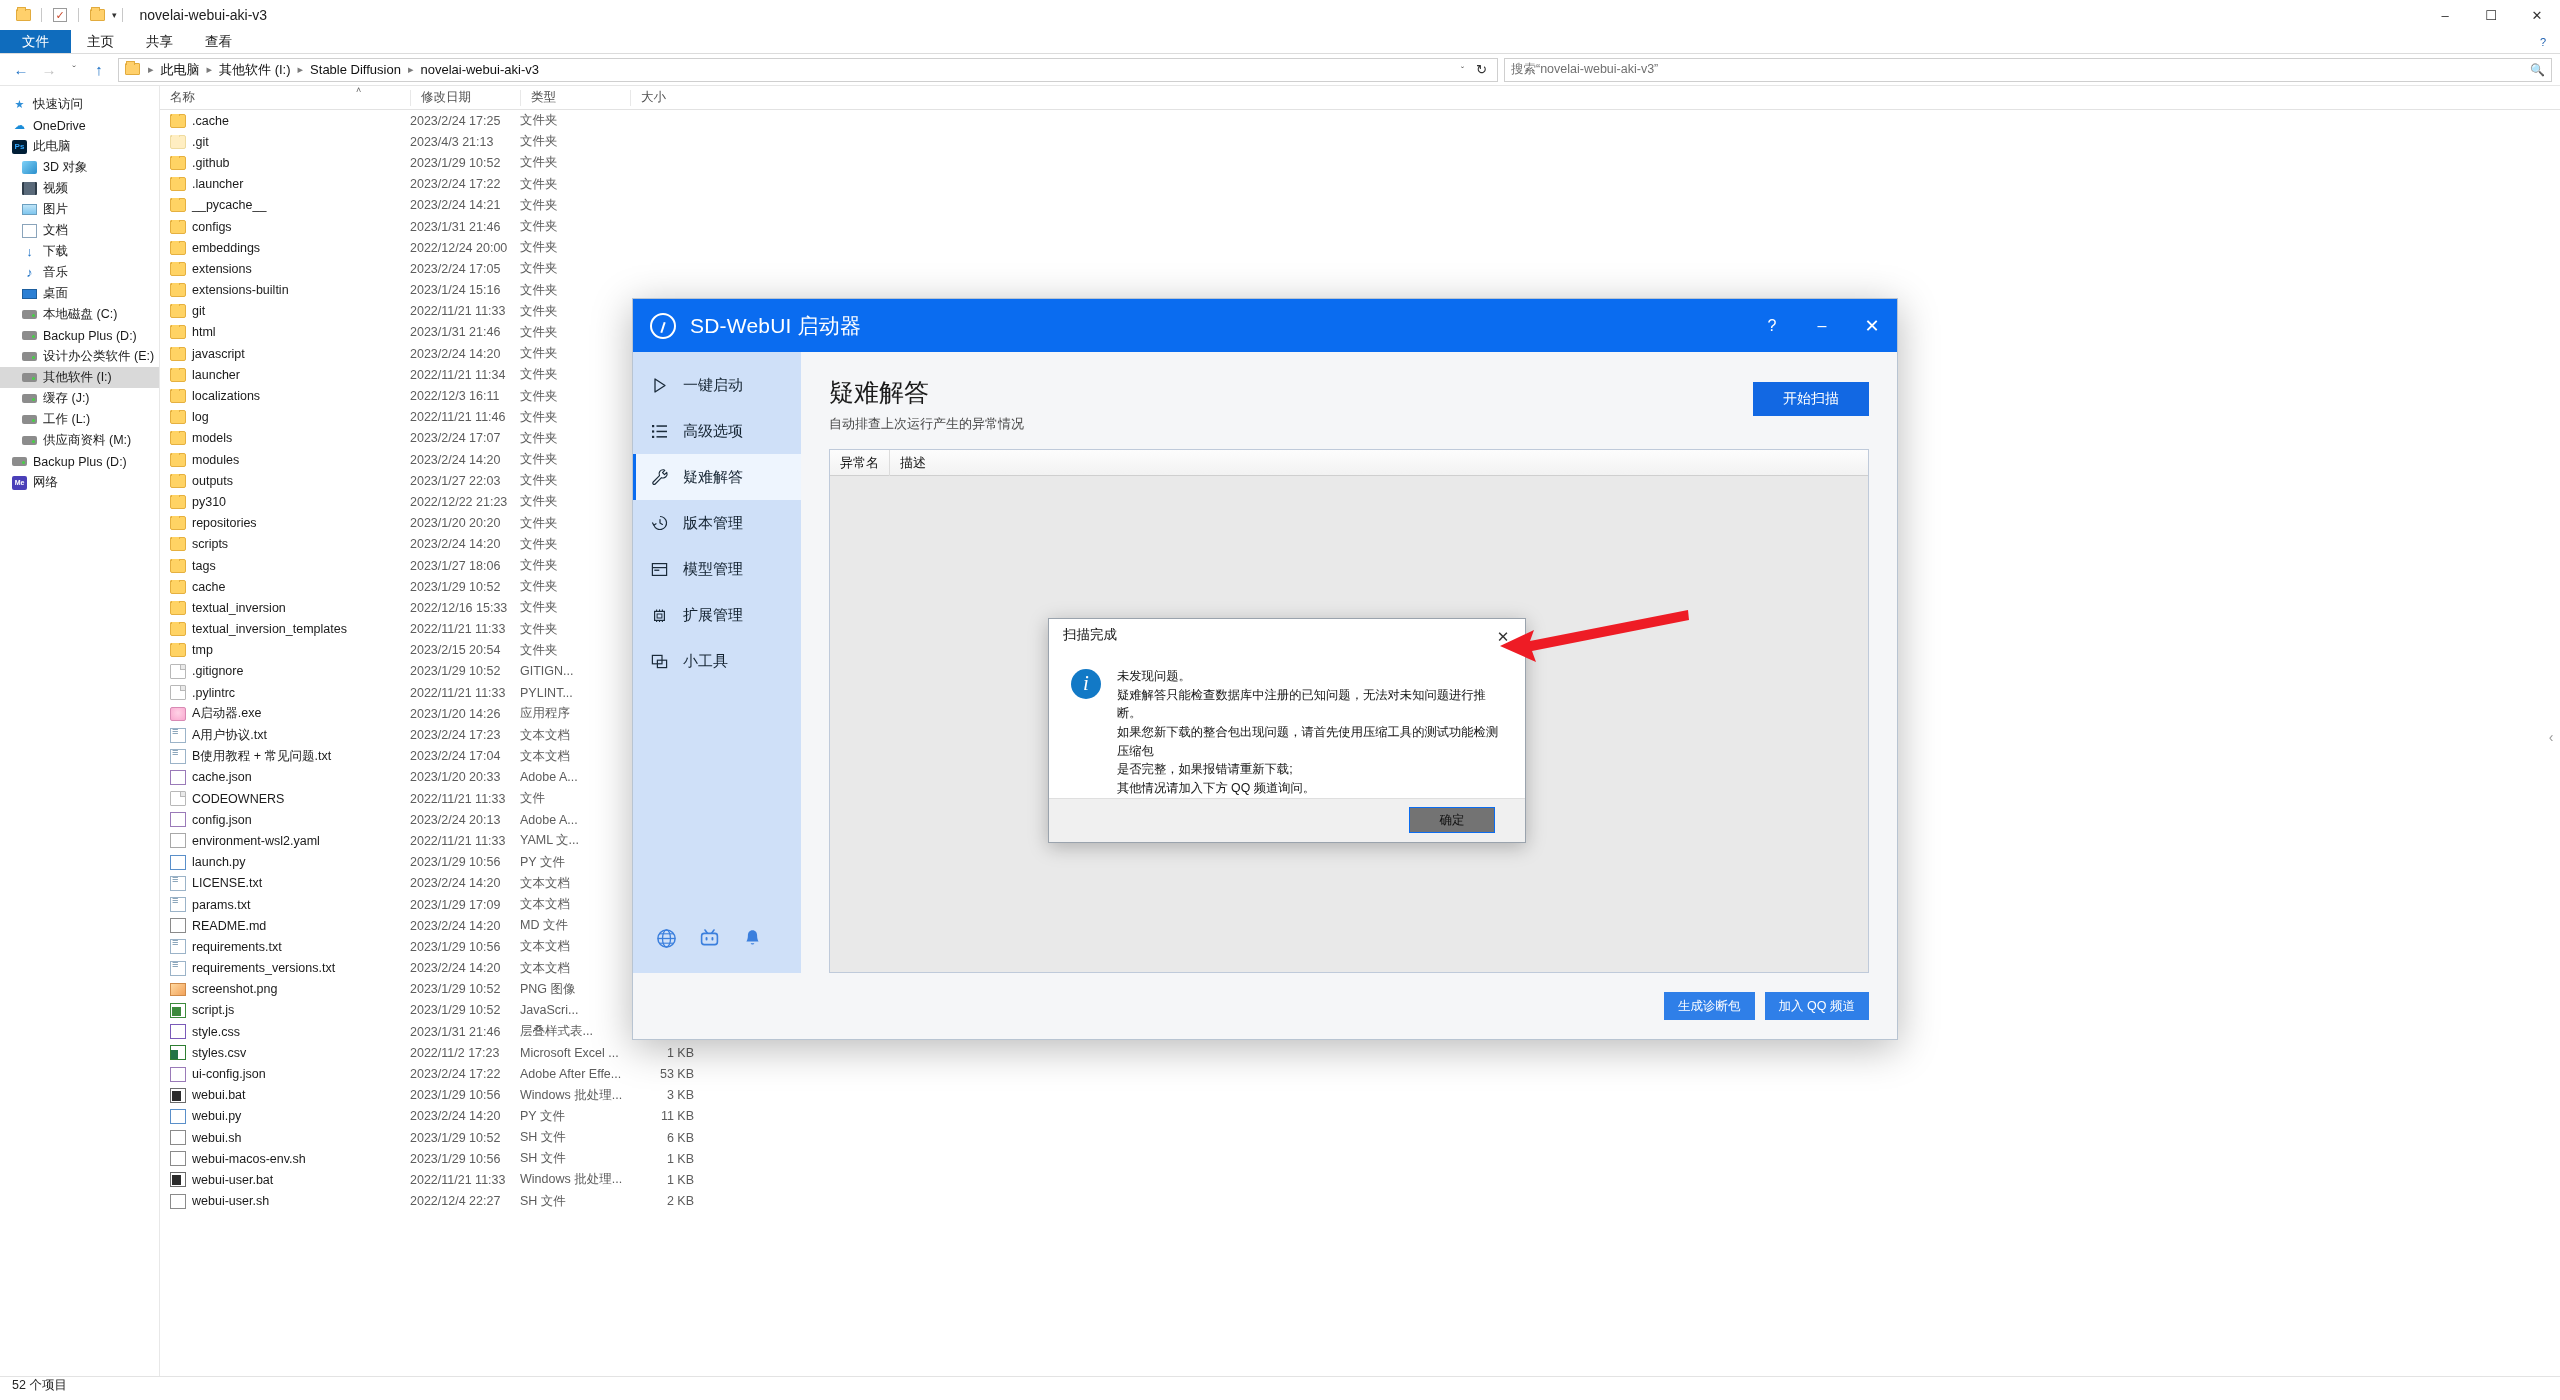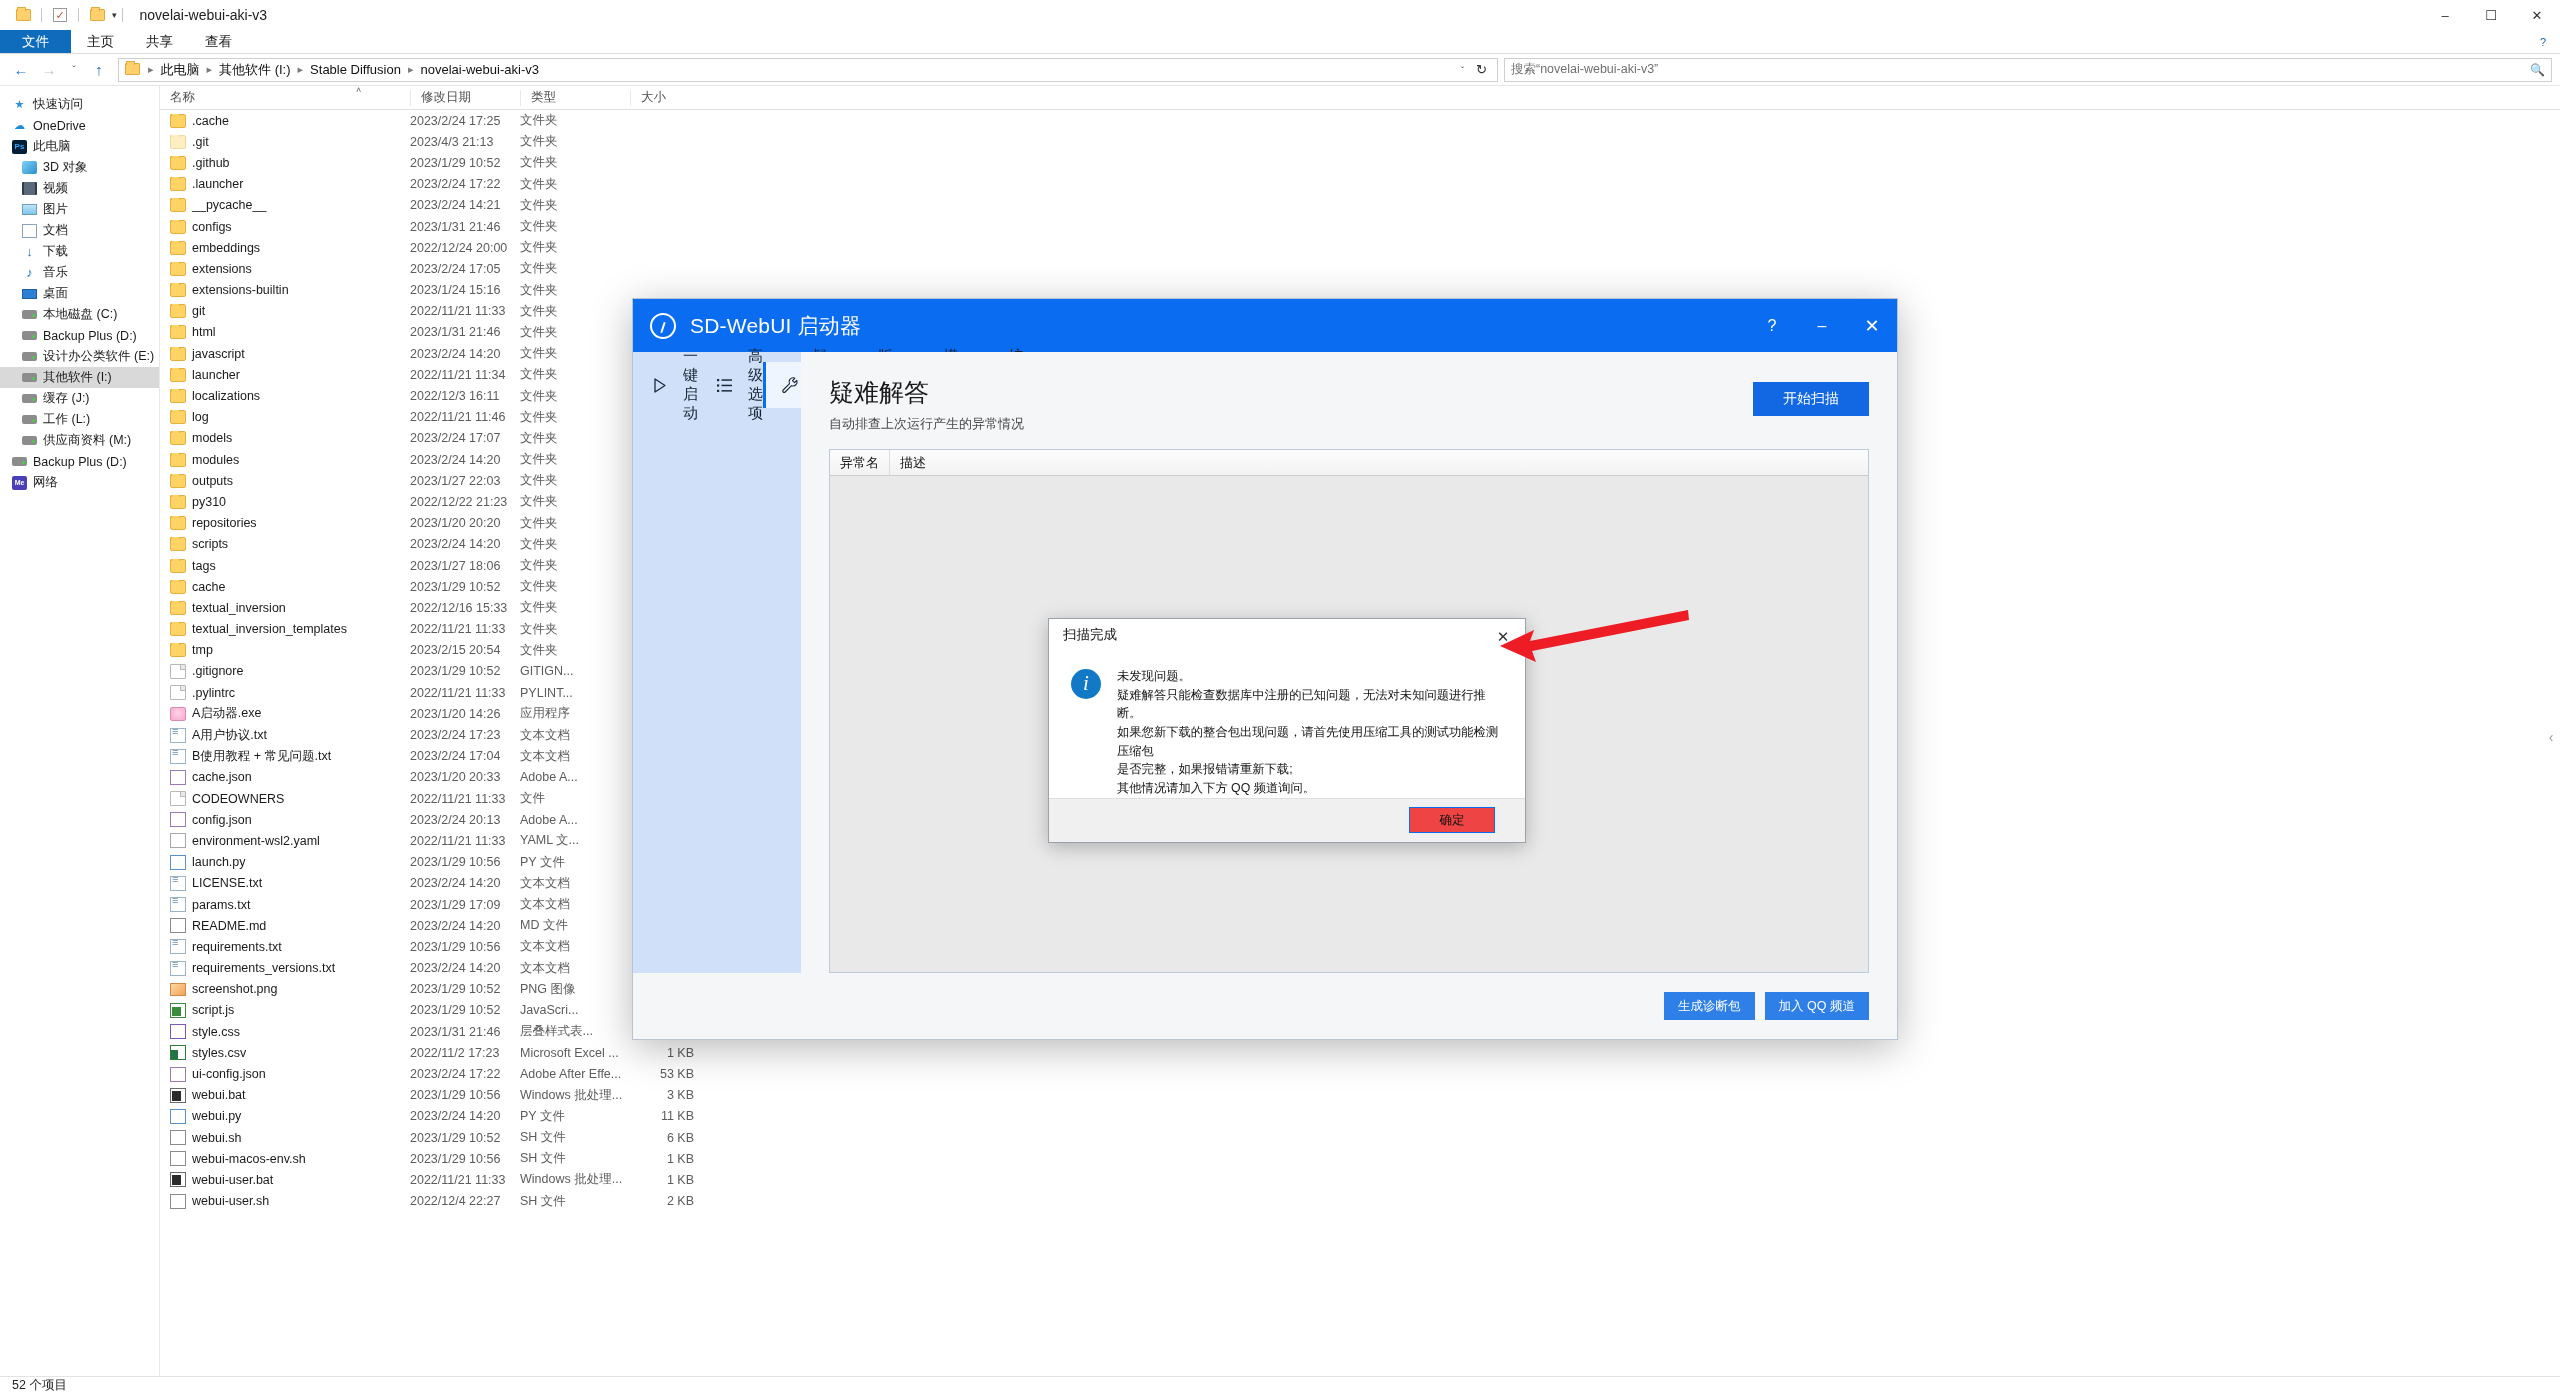--- a/index.html
+++ b/index.html
@@ -241,21 +241,21 @@
   .lw-btn {
     width: 50px; height:53px; display:flex; align-items:center; justify-content:center;
     font-size: 16px; color:#fff;
   }
   .lw-btn.x { font-size: 18px; }
 
   .lw-body { flex:1; display:flex; min-height:0; }
 
   .lw-side {
     width: 168px; flex:0 0 168px; background:#cfe0f8;
-    display:flex; flex-direction:row;
+    display:flex; flex-direction:column;
     padding-top: 10px;
   }
   .lw-nav {
     height: 46px; display:flex; align-items:center; gap:14px;
     padding-left: 17px; font-size: 15px; color:#132230; position:relative;
   }
   .lw-nav.active { background:#eef5fe; }
   .lw-nav.active::before {
     content:''; position:absolute; left:0; top:0; bottom:0; width:3px; background:#0a6cf0;
   }
@@ -319,21 +319,21 @@
     display:flex; align-items:center; justify-content:center;
     font-family:"Liberation Serif", serif; font-style:italic;
     font-size: 21px; line-height:1; margin-top: 2px;
   }
   .md-text { font-size: 12.3px; color:#141414; line-height: 1.52; }
   .md-foot {
     height: 50px; background:#f0f0f0; border-top:1px solid #dfdfdf;
     display:flex; align-items:center; justify-content:flex-end; padding-right: 30px;
   }
   .md-ok {
-    width: 86px; height:26px; background:#ef4444;
+    width: 86px; height:26px; background:#737373;
     border:1px solid #0a6cf0; font-size:12.5px; color:#111;
     font-family:inherit; cursor:pointer;
   }
 
   
   #arrow { position:absolute; left:1500px; top:608px; width:190px; height:110px; pointer-events:none; }
 </style>
 </head>
 <body>
 

